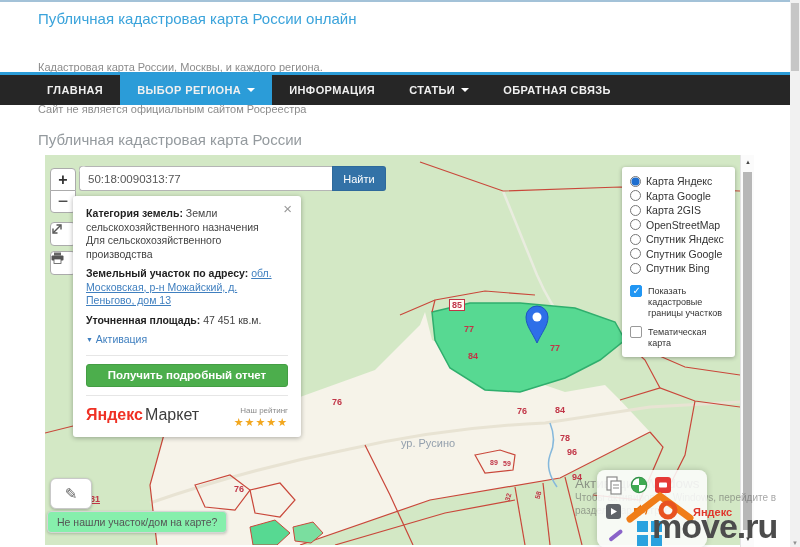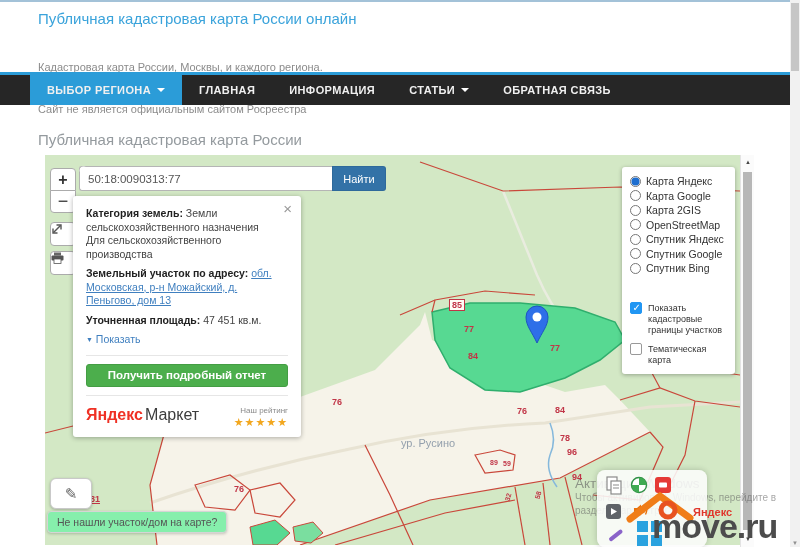--- a/index.html
+++ b/index.html
@@ -73,21 +73,21 @@
   #rating-label { font-size:8px; color:#8a8a8a; }
   #rating-stars { font-size:11px; color:#f2a71f; letter-spacing:1px; line-height:11px; }
 
   
   #layers-panel { left:577px; top:12px; width:113px; background:#fff; border-radius:3px;
     box-shadow:0 1px 4px rgba(0,0,0,.3); padding:7px 8px 8px; }
   .radio-row { display:flex; align-items:center; height:14.5px; cursor:pointer; }
   .radio { width:11px; height:11px; border:1px solid #777; border-radius:50%; margin-right:5px; position:relative; flex:0 0 auto; background:#fff; }
   .radio.sel::after { content:""; position:absolute; left:2px; top:2px; width:5px; height:5px; border-radius:50%; background:#1f6fd0; box-shadow:0 0 0 1.5px #1f6fd0; }
   .radio-label { font-size:10.5px; color:#333; white-space:nowrap; }
-  #checks { margin-top:26px; }
+  #checks { margin-top:9px; }
   .check-row { display:flex; align-items:flex-start; margin-top:7px; cursor:pointer; }
   .checkbox { width:12px; height:12px; border:1px solid #999; border-radius:2px; margin-right:6px; flex:0 0 auto; background:#fff; position:relative; }
   .checkbox.on { background:#2196f3; border-color:#2196f3; }
   .checkbox.on::after { content:"✓"; position:absolute; left:1.5px; top:-1px; color:#fff; font-size:10px; }
   .check-label { font-size:9px; color:#333; line-height:11px; padding-top:1px; }
 
   
   #draw-button { left:5px; top:323px; width:42px; height:31px; background:#fff; border:1px solid #c9c9c9;
     border-radius:6px; box-shadow:0 1px 3px rgba(0,0,0,.25); display:flex; align-items:center; justify-content:center;
     font-size:15px; color:#666; cursor:pointer; position:absolute; }
@@ -129,22 +129,22 @@
 
   <div id="topline" class="abs"></div>
 
   <div id="site-header" class="abs">
     <a id="site-title" href="#">Публичная кадастровая карта России онлайн</a>
     <div class="site-sub">Кадастровая карта России, Москвы, и каждого региона.</div>
     <div class="site-sub">Сайт не является официальным сайтом Росреестра</div>
   </div>
 
   <div id="main-nav" class="abs">
+      <div class="nav-item">ГЛАВНАЯ</div>
       <div class="nav-item active">ВЫБОР РЕГИОНА<span class="caret"></span></div>
-      <div class="nav-item">ГЛАВНАЯ</div>
       <div class="nav-item">ИНФОРМАЦИЯ</div>
       <div class="nav-item">СТАТЬИ<span class="caret"></span></div>
       <div class="nav-item">ОБРАТНАЯ СВЯЗЬ</div>
     </div>
 
   <h1 id="page-title" class="abs">Публичная кадастровая карта России</h1>
 
   <div id="map" class="abs">
     <svg width="695" height="390" viewBox="0 0 695 390">
       <rect width="695" height="390" fill="#d3e8c5"></rect>
@@ -242,21 +242,21 @@
         <span>Для сельскохозяйственного производства</span>
       </div>
       <div class="row">
         <b>Земельный участок по адресу:</b>
         <span class="blue-link">обл. Московская, р-н Можайский, д. Пеньгово, дом 13</span>
       </div>
       <div class="row">
         <b>Уточненная площадь:</b>
         <span>47 451 кв.м.</span>
       </div>
-      <a id="details-link" href="#"><span class="tri">▼</span> <span>Показать</span></a>
+      <a id="details-link" href="#"><span class="tri">▼</span> <span>Активация</span></a>
       <hr>
       <button id="report-button">Получить подробный отчет</button>
       <hr>
       <div id="brand-row">
         <div>
           <span id="brand-first">Яндекс</span><span id="brand-second">Маркет</span>
         </div>
         <div id="rating-box">
           <div id="rating-label">Наш рейтинг</div>
           <div id="rating-stars">★★★★★</div>

